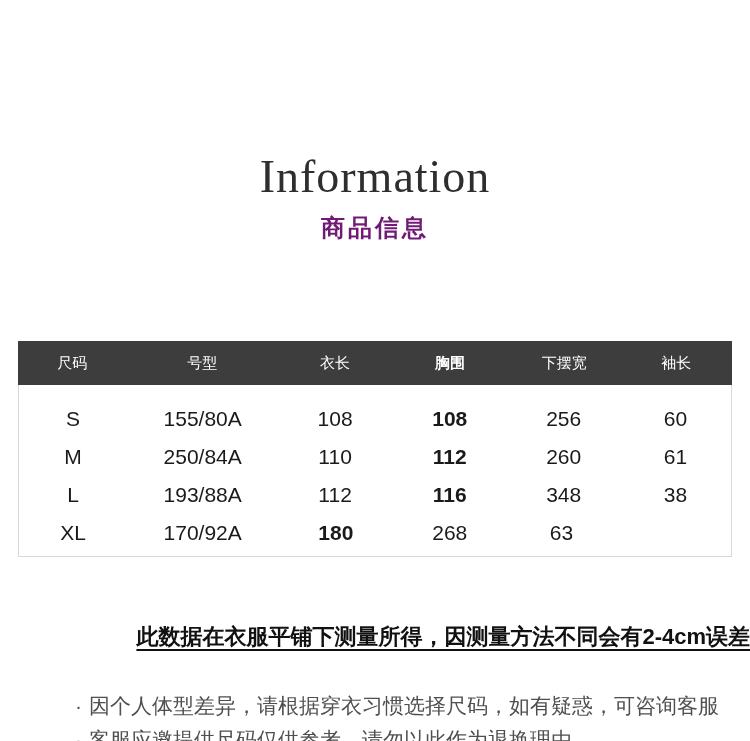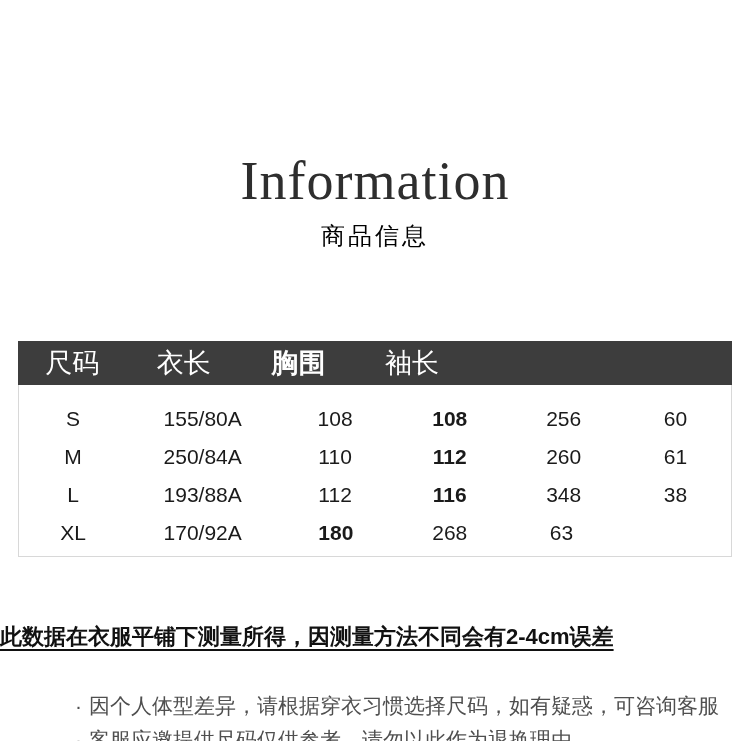--- a/index.html
+++ b/index.html
@@ -16,48 +16,48 @@
     position: relative;
   }
 
   
   .title-block {
     padding-top: 152px;
     text-align: center;
   }
   .main-title {
     font-family: "Liberation Serif", "DejaVu Serif", serif;
-    font-size: 54px;
+    font-size: 46px;
     font-weight: 400;
     color: #2e2e2e;
     letter-spacing: 1px;
     line-height: 1.1;
   }
   .sub-title {
     margin-top: 9px;
     font-size: 24px;
-    font-weight: 400;
-    color: #000000;
+    font-weight: 700;
+    color: #701a75;
     letter-spacing: 3px;
   }
 
   
   .size-table {
     position: absolute;
     left: 18px;
     top: 341px;
     width: 714px;
   }
   .table-header {
     display: flex;
     align-items: center;
     height: 44px;
     background: #3d3d3d;
     color: #ffffff;
-    font-size: 27px;
+    font-size: 15px;
   }
   .table-body {
     border-left: 1px solid #d8d8d8;
     border-right: 1px solid #d8d8d8;
     border-bottom: 1px solid #d8d8d8;
     padding-top: 15px;
     padding-bottom: 4px;
     background: #ffffff;
   }
   .table-row {
@@ -74,21 +74,21 @@
   .c3 { width: 16.2%; font-weight: bold; }
   .c4 { width: 15.8%; }
   .c5 { width: 15.6%; }
 
   
   .measure-note {
     position: absolute;
     top: 622px;
     left: 0;
     width: 750px;
-    text-align: left;
+    text-align: right;
     font-size: 22px;
     font-weight: 700;
     color: #111111;
     text-decoration: underline;
     text-underline-offset: 5px;
   }
   .bullet-notes {
     position: absolute;
     top: 689px;
     left: 75px;
@@ -114,22 +114,24 @@
 <div class="page">
 
   <div class="title-block">
     <div class="main-title">Information</div>
     <div class="sub-title">商品信息</div>
   </div>
 
   <div class="size-table">
     <div class="table-header">
       <div class="cell c0">尺码</div>
+      <div class="cell c1">号型</div>
       <div class="cell c2">衣长</div>
       <div class="cell c3">胸围</div>
+      <div class="cell c4">下摆宽</div>
       <div class="cell c5">袖长</div>
     </div>
     <div class="table-body">
       <div class="table-row">
         <div class="cell c0">S</div>
         <div class="cell c1">155/80A</div>
         <div class="cell c2">108</div>
         <div class="cell c3">108</div>
         <div class="cell c4">256</div>
         <div class="cell c5">60</div>

